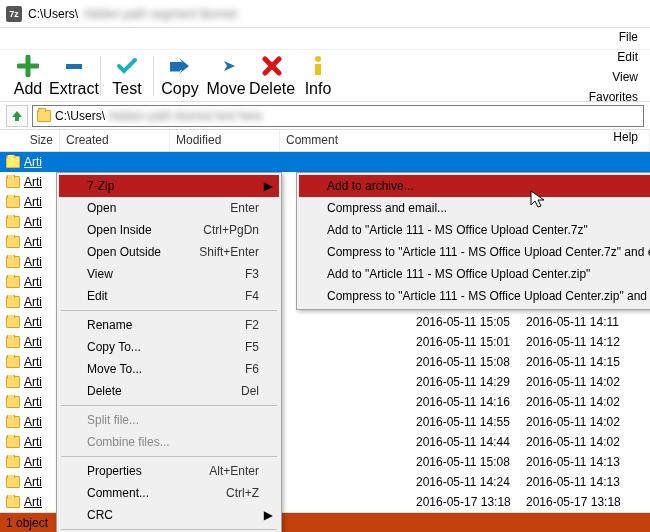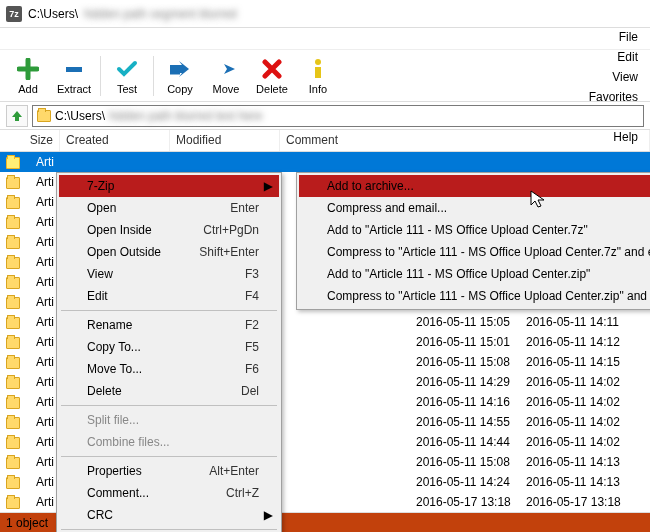--- a/index.html
+++ b/index.html
@@ -4,40 +4,40 @@
 <style>
 * { margin: 0; padding: 0; box-sizing: border-box; font-family: "Segoe UI", Tahoma, sans-serif; font-size: 12px; }
 body { background: #fff; width: 650px; height: 532px; overflow: hidden; position: relative; }
 .titlebar { height: 28px; background: #fff; border-bottom: 1px solid #ddd; display: flex; align-items: center; padding: 0 6px; gap: 6px; }
 .appicon { width: 16px; height: 16px; background: #555; color: #fff; display: flex; align-items: center; justify-content: center; font-size: 9px; font-weight: bold; border-radius: 2px; }
 .menubar { height: 22px; display: flex; align-items: flex-end; padding: 0 4px; gap: 2px; border-bottom: 1px solid #eee; flex-direction: column; }
 .menubar span { padding: 2px 8px; cursor: default; }
 .toolbar { height: 52px; display: flex; align-items: center; padding: 2px 6px; gap: 2px; border-bottom: 1px solid #ddd; }
 .tbtn { display: flex; flex-direction: column; align-items: center; justify-content: center; width: 44px; height: 46px; cursor: default; }
 .tbtn .ic { width: 24px; height: 24px; display: flex; align-items: center; justify-content: center; }
-.tbtn .lbl { font-size: 11px; margin-top: 2px; }
+.tbtn .lbl { font-size: 16px; margin-top: 2px; }
 .sep { width: 1px; height: 40px; background: #ddd; margin: 0 2px; }
 .addrbar { height: 28px; display: flex; align-items: center; padding: 2px 6px; gap: 4px; border-bottom: 1px solid #ddd; }
 .upbtn { width: 22px; height: 22px; display: flex; align-items: center; justify-content: center; border: 1px solid #ccc; background: #f9f9f9; }
 .addrfield { flex: 1; height: 22px; border: 1px solid #7a7a7a; display: flex; align-items: center; padding: 0 4px; gap: 4px; background: #fff; }
 .foldericon { width: 14px; height: 12px; background: #ffd96b; border: 1px solid #d9a520; border-radius: 1px; position: relative; }
 .foldericon::before { content: ""; position: absolute; top: -3px; left: 0; width: 6px; height: 3px; background: #ffd96b; border: 1px solid #d9a520; border-bottom: none; border-radius: 1px 1px 0 0; }
 .headers { height: 22px; display: flex; border-bottom: 1px solid #ddd; background: #fff; }
 .headers .col { padding: 3px 6px; border-right: 1px solid #eee; color: #333; }
 .col-name { width: 350px; }
 .col-size { width: 60px; text-align: right; }
 .col-mod { width: 110px; }
 .col-cre { width: 110px; }
 .col-com { flex: 1; }
 .filelist { position: relative; }
 .row { height: 20px; display: flex; align-items: center; }
 .row .cell { padding: 0 6px; overflow: hidden; white-space: nowrap; }
 .row.selected { background: #0078d7; color: #fff; }
 .row.selected .foldericon { filter: brightness(1.1); }
-.fname { width: 350px; display: flex; align-items: flex-end; gap: 16px; }
+.fname { width: 350px; display: flex; align-items: center; gap: 4px; text-decoration: underline; }
 .fsize { width: 60px; text-align: right; }
 .fmod { width: 110px; }
 .fcre { width: 110px; }
 .statusbar { position: absolute; bottom: 0; left: 0; right: 0; height: 20px; border-top: 1px solid #ddd; display: flex; align-items: center; padding: 0 6px; background: #c2410c; }
 .ctxmenu { position: absolute; background: #f0f0f0; border: 1px solid #a0a0a0; box-shadow: 2px 2px 4px rgba(0,0,0,0.25); padding: 2px; z-index: 10; }
 .ctxmenu .mitem { height: 22px; display: flex; align-items: center; padding: 0 28px 0 28px; position: relative; cursor: default; white-space: nowrap; }
 .ctxmenu .mitem.hl { background: #b91c1c; }
 .ctxmenu .mitem.disabled { color: #888; }
 .ctxmenu .mitem .sc { position: absolute; right: 20px; color: #333; }
 .ctxmenu .mitem .arrow { position: absolute; right: 6px; }

